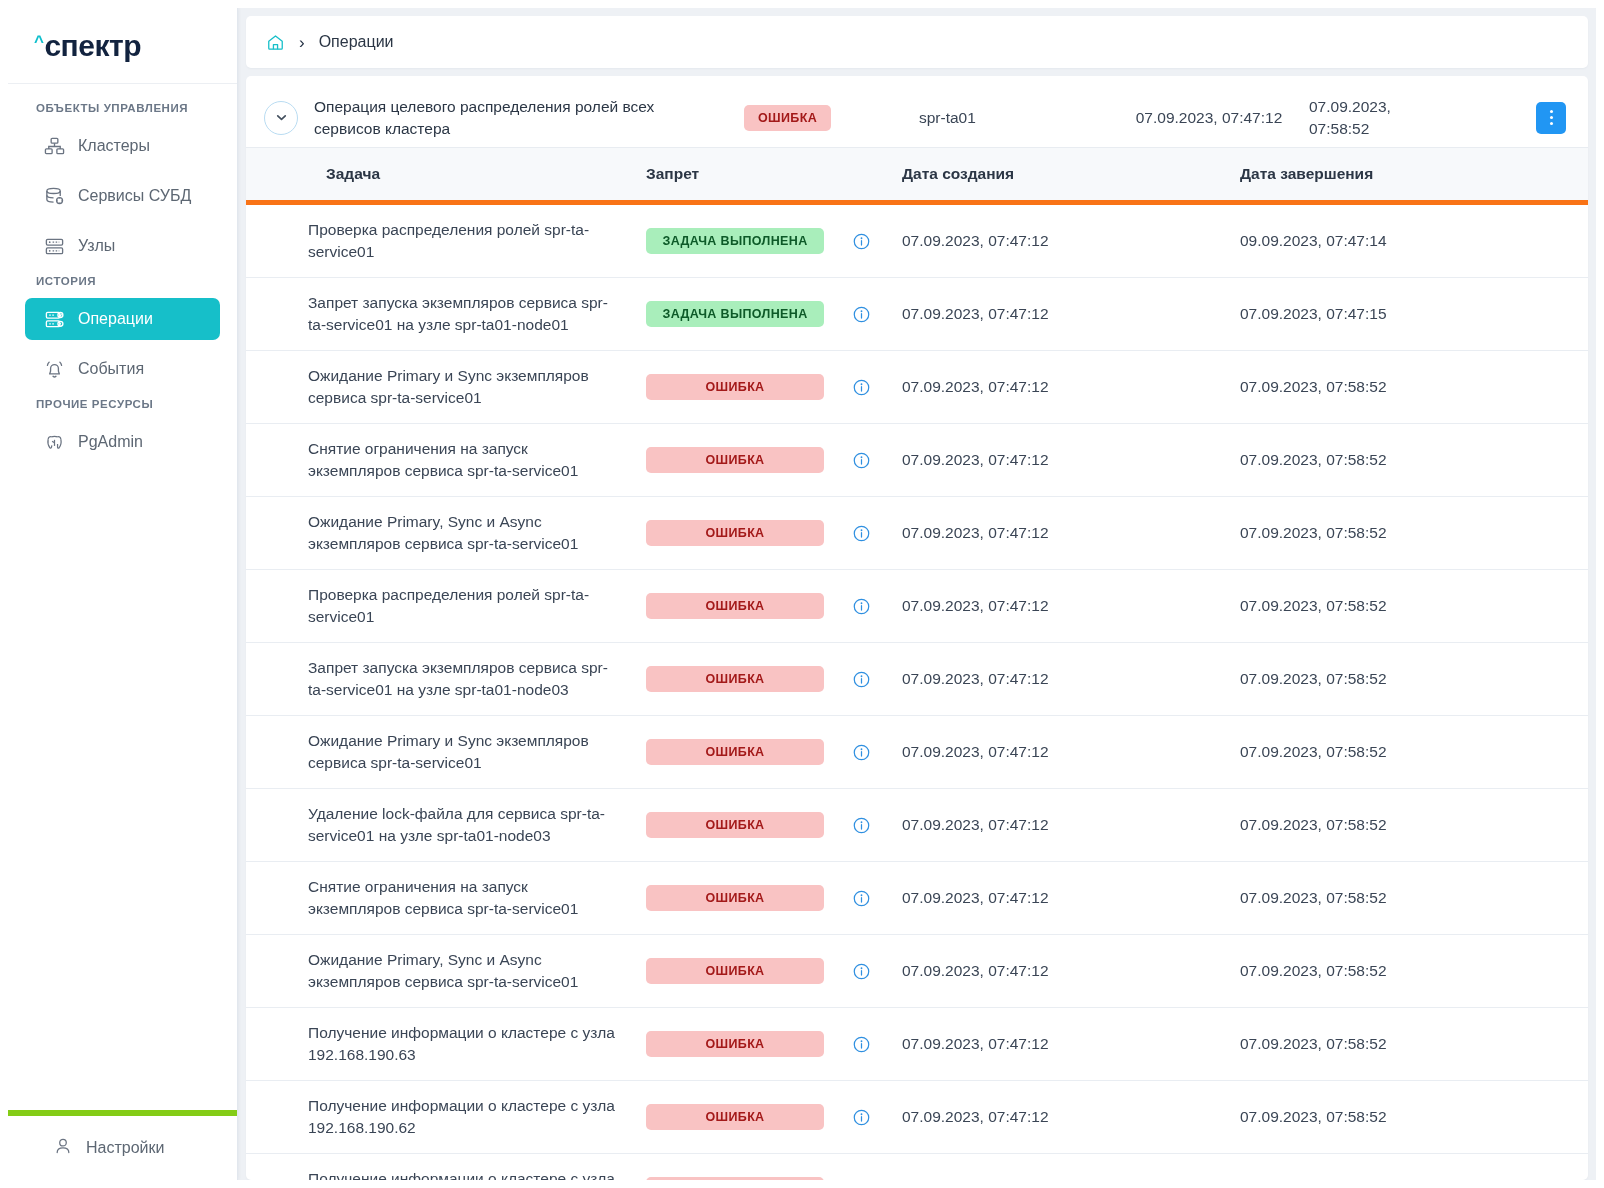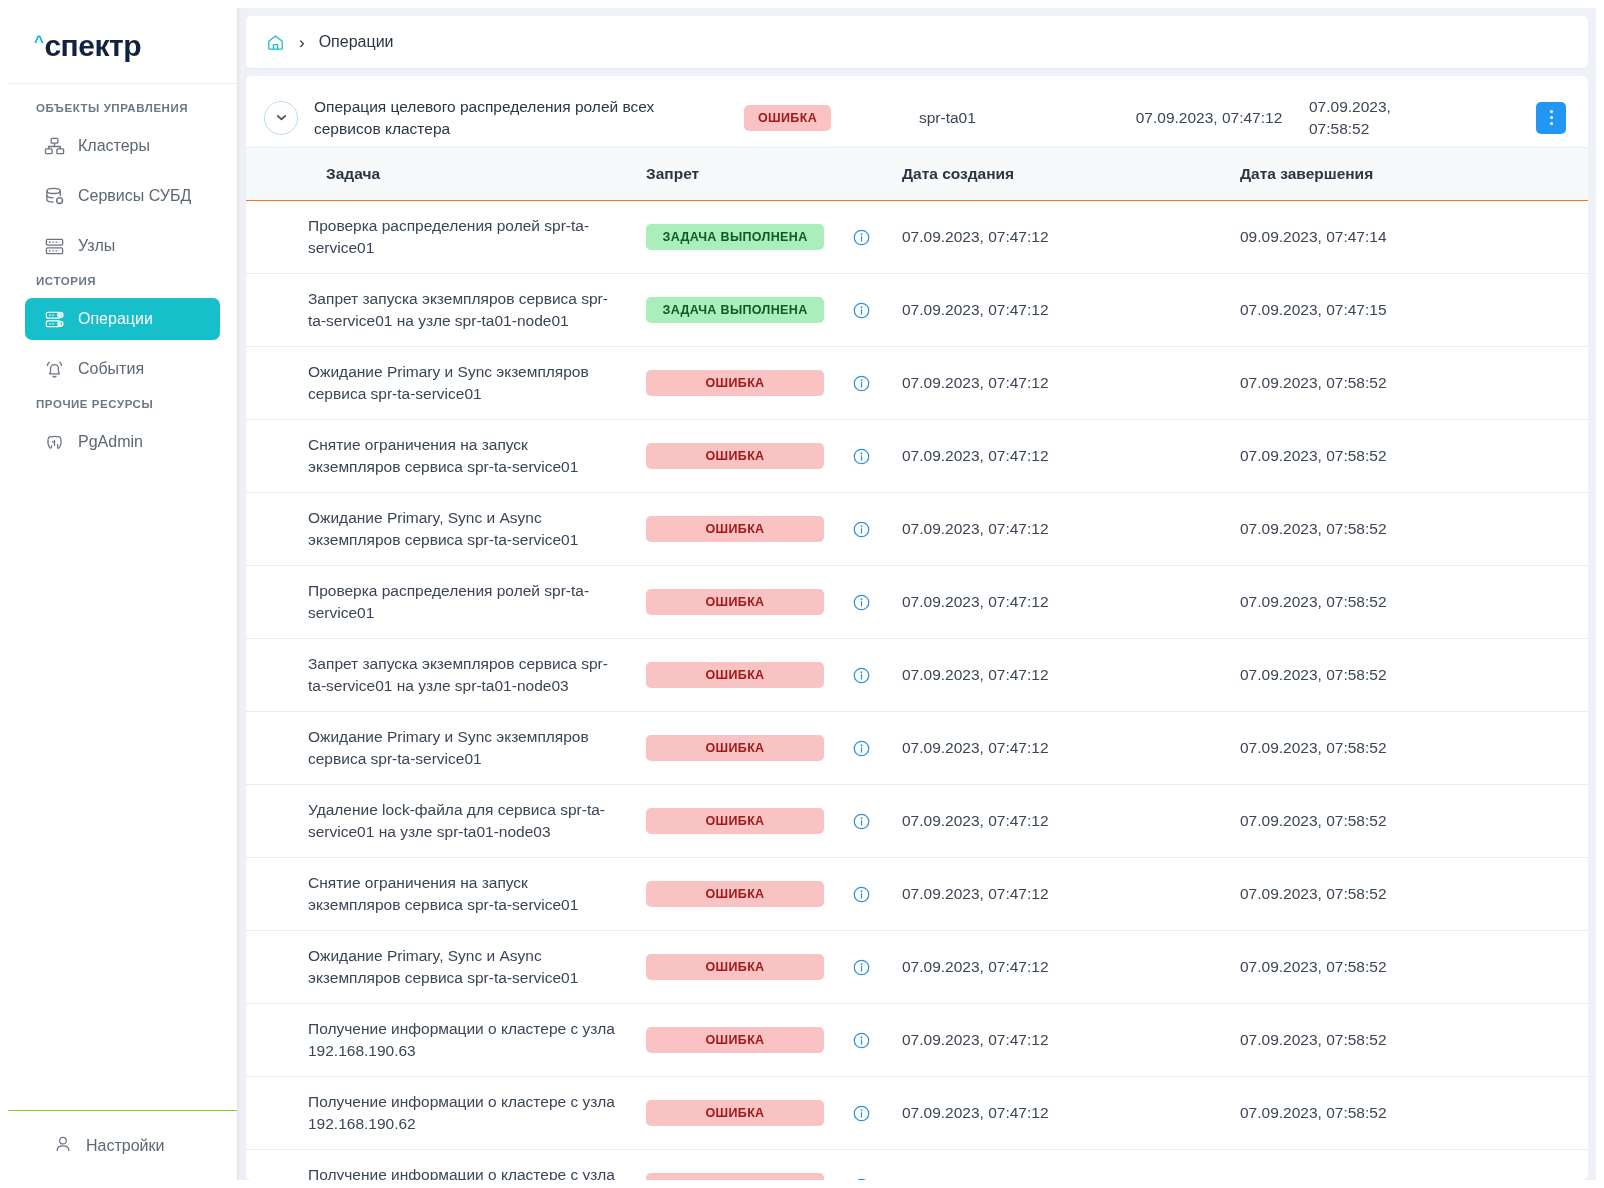--- a/index.html
+++ b/index.html
@@ -100,21 +100,21 @@
   .nav-item .icon { width: 22px; height: 22px; display: flex; align-items: center; justify-content: center; flex: 0 0 22px; }
   .nav-item svg { display: block; }
   .nav-item.active {
     background: #16bfc9;
     color: #ffffff;
   }
   .nav-item.active svg { stroke: #ffffff; }
 
   .sidebar-footer {
     flex: 0 0 70px;
-    border-top: 1px solid #84cc16;
+    border-top: 6px solid #84cc16;
     display: flex;
     align-items: center;
     padding-left: 45px;
   }
   .sidebar-footer .settings {
     display: flex;
     align-items: center;
     gap: 13px;
     color: #5d6773;
     font-size: 16px;
@@ -222,21 +222,21 @@
     border-collapse: collapse;
     table-layout: fixed;
   }
   table.tasks thead th {
     background: #f7f9fb;
     text-align: left;
     font-size: 15.5px;
     font-weight: 700;
     color: #2b3645;
     padding: 17px 0 17px 0;
-    border-bottom: 1px solid #f97316;
+    border-bottom: 5px solid #f97316;
   }
   table.tasks thead th.c-task   { padding-left: 80px; }
   table.tasks thead th.c-status { padding-left: 0; }
   table.tasks thead th.c-created{ padding-left: 16px; }
   table.tasks thead th.c-done   { padding-left: 14px; }
 
   col.w-task    { width: 400px; }
   col.w-status  { width: 240px; }
   col.w-created { width: 340px; }
   col.w-done    { width: auto; }

